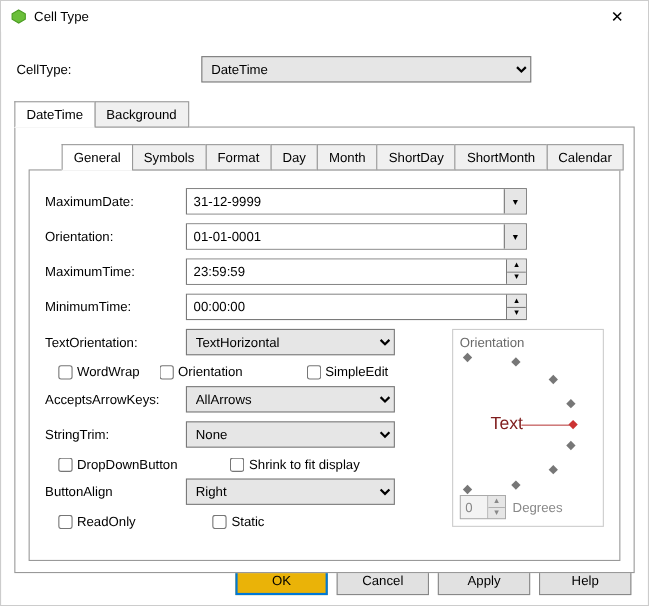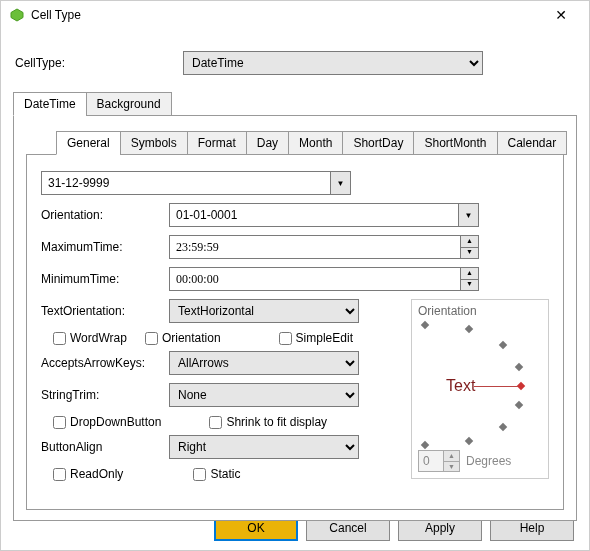--- a/index.html
+++ b/index.html
@@ -46,21 +46,21 @@
     border-color: #7a7a7a;
   }
   .date-combo input {
     flex: 1; border: none; font: inherit; padding: 2px 6px; background: #fff;
   }
   .date-combo .dd-btn {
     width: 20px; border-left: 1px solid #7a7a7a; background: #e6e6e6;
     display: flex; align-items: center; justify-content: center;
   }
   .spin-field {
-    display: flex; align-items: stretch; width: 310px; background: #fff; font-family: Liberation Serif, serif;
+    display: flex; align-items: stretch; width: 310px; background: #fff;
   }
   .spin-field input {
     flex: 1; border: none; font: inherit; padding: 2px 6px; background: #fff;
   }
   .spin-btns {
     width: 18px; border-left: 1px solid #7a7a7a; display: flex; flex-direction: column;
   }
   .spin-btns div {
     flex: 1; background: #e6e6e6; display: flex; align-items: center; justify-content: center;
     font-size: 7px; line-height: 1;
@@ -177,20 +177,21 @@
           <div class="tab">Format</div>
           <div class="tab">Day</div>
           <div class="tab">Month</div>
           <div class="tab">ShortDay</div>
           <div class="tab">ShortMonth</div>
           <div class="tab">Calendar</div>
         </div>
         <div class="inner-panel">
 
           <div class="form-row">
+            <div class="form-label">MaximumDate:</div>
             <div class="date-combo" style="width:310px">
               <input value="31-12-9999" style="">
               <div class="dd-btn">
                   <span style="font-size:8px">▼</span>
                 </div>
             </div>
           </div>
 
           <div class="form-row">
             <div class="form-label">Orientation:</div>

